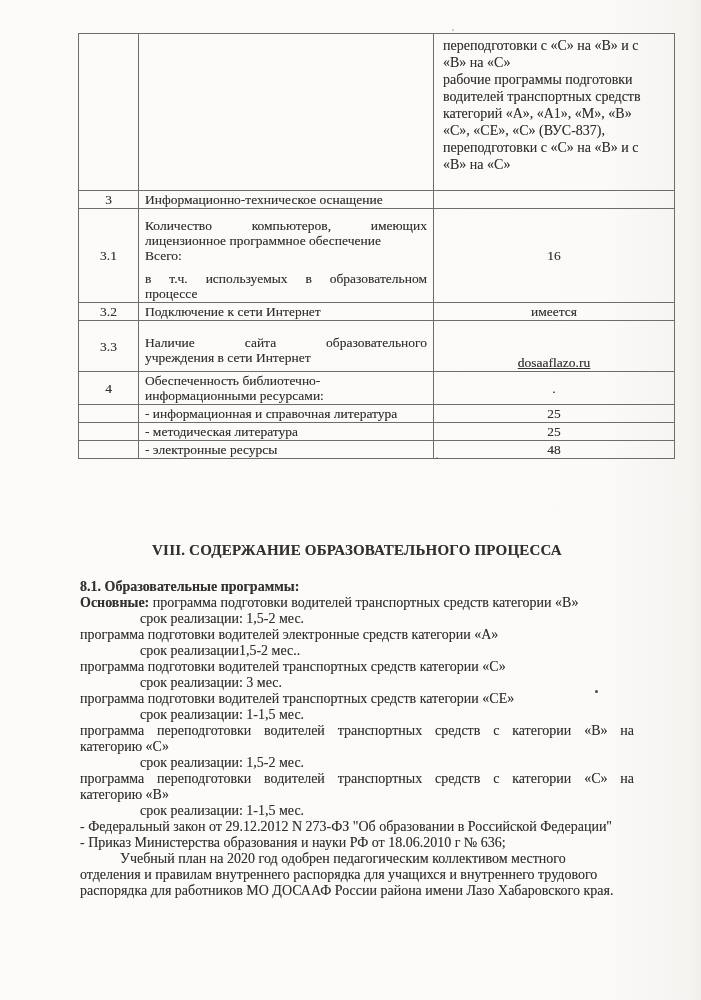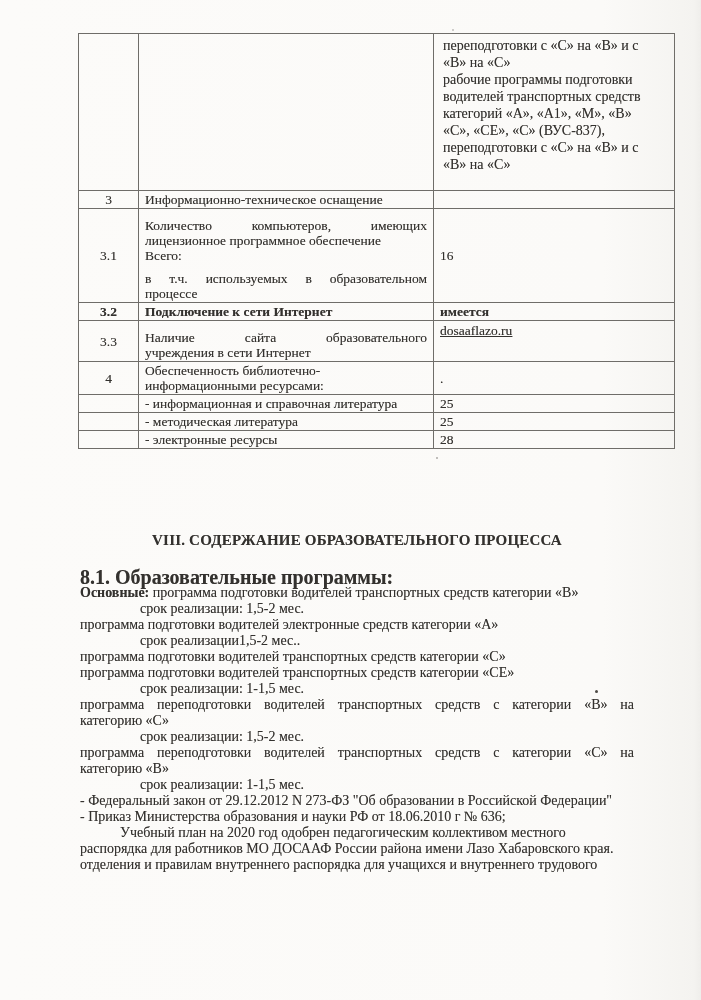--- a/index.html
+++ b/index.html
@@ -20,44 +20,44 @@
   }
   table.info td {
     border:1px solid #6f6d69;
     padding:1px 6px;
     font-size:13.5px; line-height:15px;
     vertical-align:middle;
     overflow:hidden;
   }
   td.col-num   { text-align:center; }
   td.col-label { text-align:left; }
-  td.col-value { text-align:left; }
+  td.col-value { text-align:center; }
   .tline { white-space:nowrap; }
   .tline.stretch { white-space:normal; text-align:justify; text-align-last:justify;margin-top:8px; }
   
   .row-0 td { height:153px; }
   .row-0 td.col-value { vertical-align:top; text-align:left; padding:3px 4px 0 9px; }
   .row-0 td.col-value .tline { line-height:17px; font-size:14px; }
   .row-1 td { height:13px; }
   .row-2 td { height:81px; }
-  .row-3 td { height:14px;font-weight:bold; }
+  .row-3 td { height:14px; }
   .row-4 td { height:33px; }
   .row-4 td.col-value { vertical-align:top; padding-top:2px; }
   .row-5 td { height:30px; }
   .row-6 td, .row-7 td, .row-8 td { height:14px; }
-  .u .tline { text-decoration:underline; }
+  .u .tline { text-decoration:underline;margin-top:32px; }
   
   .content { margin-left:80px; width:554px; font-size:14px; }
   .heading {
     margin-top:82px;
     font-weight:bold; font-size:15px; line-height:18px;
     text-align:center; letter-spacing:.2px;
     white-space:nowrap;
   }
-  .sub-title { font-weight:bold; font-size:20px; line-height:16px; white-space:nowrap; }
+  .sub-title { font-weight:bold; font-size:14px; line-height:16px; white-space:nowrap; }
   .t81 { margin-top:20px; }
   .t82 { margin-top:20px; }
   .ln { line-height:16px; min-height:16px; white-space:nowrap; }
   .ln.term   { padding-left:60px; }
   .ln.indent { text-indent:40px; }
   .ln.stretchln { white-space:normal; text-align:justify; text-align-last:justify; }
   .ln b { font-weight:bold;text-align:center; }
   
   .speck { position:absolute; background:#4d4a45; border-radius:50%; }
   .speck.s1 { left:595px; top:690px; width:3px; height:3px; }
@@ -156,51 +156,52 @@
           <td class="col-value">
             <div class="tline">25</div>
           </td>
         </tr>
         <tr class="row-8">
           <td class="col-num"></td>
           <td class="col-label">
             <div class="tline">- электронные ресурсы</div>
           </td>
           <td class="col-value">
-            <div class="tline">28</div>
+            <div class="tline">48</div>
           </td>
         </tr>
       </tbody>
   </table>
 
   <div class="content">
     <div class="heading">VIII. СОДЕРЖАНИЕ ОБРАЗОВАТЕЛЬНОГО ПРОЦЕССА</div>
 
     <div class="sub-title t81">8.1. Образовательные программы:</div>
     <div id="s81">
         <div class="ln plain"><b>Основные:</b> программа подготовки водителей транспортных средств категории «В»</div>
         <div class="ln term">срок реализации: 1,5-2 мес.</div>
         <div class="ln plain">программа подготовки водителей электронные средств категории «А»</div>
         <div class="ln term">срок реализации1,5-2 мес..</div>
         <div class="ln plain">программа подготовки водителей транспортных средств категории «С»</div>
+        <div class="ln term">срок реализации: 3 мес.</div>
         <div class="ln plain">программа подготовки водителей транспортных средств категории «СЕ»</div>
         <div class="ln term">срок реализации: 1-1,5 мес.</div>
         <div class="ln stretchln">программа переподготовки водителей транспортных средств с категории «В» на</div>
         <div class="ln plain">категорию «С»</div>
         <div class="ln term">срок реализации: 1,5-2 мес.</div>
         <div class="ln stretchln">программа переподготовки водителей транспортных средств с категории «С» на</div>
         <div class="ln plain">категорию «В»</div>
         <div class="ln term">срок реализации: 1-1,5 мес.</div>
       </div>
 
     <div id="s82">
         <div class="ln plain">- Федеральный закон от 29.12.2012 N 273-ФЗ "Об образовании в Российской Федерации"</div>
         <div class="ln plain">- Приказ Министерства образования и науки РФ от 18.06.2010 г № 636;</div>
         <div class="ln indent">Учебный план на 2020 год одобрен педагогическим коллективом местного</div>
+        <div class="ln plain">отделения и правилам внутреннего распорядка для учащихся и внутреннего трудового</div>
         <div class="ln plain">распорядка для работников МО ДОСААФ России района имени Лазо Хабаровского края.</div>
-        <div class="ln plain">отделения и правилам внутреннего распорядка для учащихся и внутреннего трудового</div>
       </div>
   </div>
 
   <div class="speck s1"></div>
   <div class="speck s2"></div>
   <div class="speck s3"></div>
 </div>
 
 </body></html>

